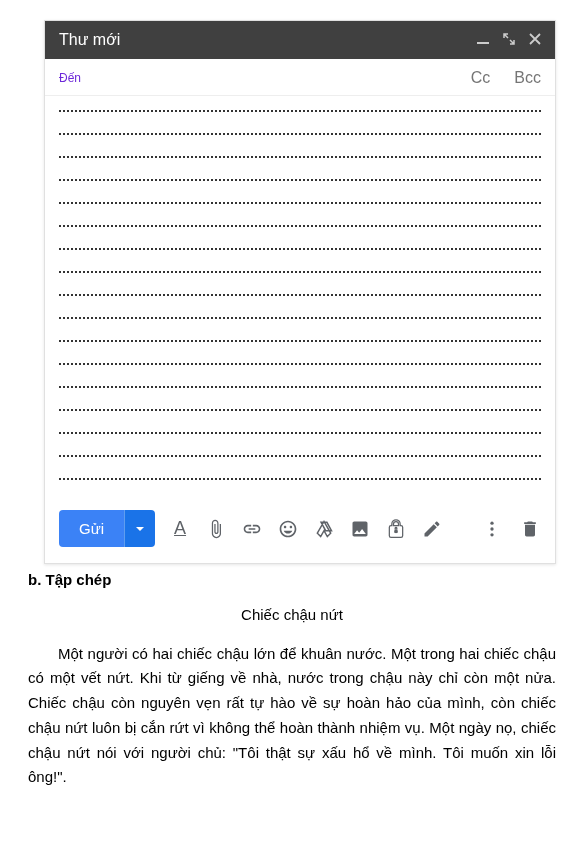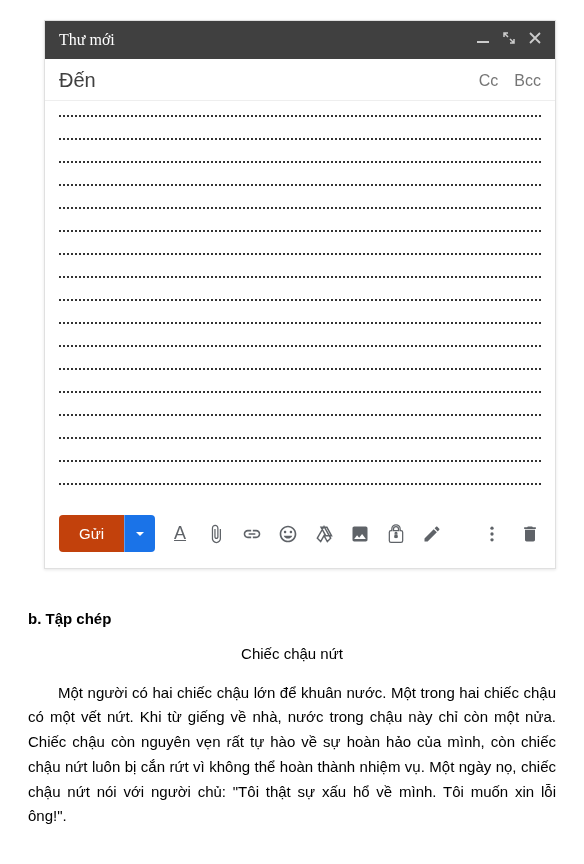--- a/index.html
+++ b/index.html
@@ -1,38 +1,38 @@
 <!DOCTYPE html>
 <html><head>
   <meta charset="utf-8">
   <style>
     * { margin: 0; padding: 0; box-sizing: border-box; }
     body { font-family: Arial, Helvetica, sans-serif; background: #fff; width: 584px; }
     .compose { margin: 20px 28px 0 44px; border: 1px solid #e0e0e0; box-shadow: 0 1px 3px rgba(0,0,0,0.1); }
-    .header { background: #404040; color: #fff; display: flex; align-items: center; padding: 10px 14px; font-family: Liberation Serif, serif; }
+    .header { background: #404040; color: #fff; display: flex; align-items: center; padding: 10px 14px; }
     .header-title { font-size: 16px; flex: 1; }
     .header-icons { display: flex; gap: 14px; align-items: center; }
     .header-icon { font-size: 14px; color: #ccc; cursor: pointer; }
     .to-row { display: flex; align-items: center; padding: 10px 14px 8px; border-bottom: 1px solid #eee; }
-    .to-label { color: #404040; font-size: 20px; flex: 1; }
-    .cc-bcc { color: #757575; font-size: 16px; display: flex; gap: 16px; }
+    .to-label { color: #6d28d9; font-size: 12px; flex: 1; }
+    .cc-bcc { color: #757575; font-size: 16px; display: flex; gap: 24px; }
     .subject-row { padding: 10px 14px 8px; border-bottom: 1px solid #eee; }
     .subject-label { color: #9e9e9e; font-size: 17px; }
     .body-lines { padding: 14px 14px 18px; }
     .dotted-line { border: none; border-bottom: 2px dotted #333; margin-bottom: 21px; height: 1px; }
     .dotted-line:last-child { margin-bottom: 0; }
     .toolbar { display: flex; align-items: center; padding: 12px 14px 16px; gap: 0; }
     .send-group { display: flex; margin-right: 14px; }
-    .send-btn { background: #c2410c; color: #fff; border: none; padding: 10px 20px; font-size: 15px; font-weight: 500; border-radius: 4px 0 0 4px; cursor: pointer; }
+    .send-btn { background: #3b82f6; color: #fff; border: none; padding: 10px 20px; font-size: 15px; font-weight: 500; border-radius: 4px 0 0 4px; cursor: pointer; }
     .send-dropdown { background: #1a73e8; color: #fff; border: none; border-left: 1px solid rgba(255,255,255,0.3); padding: 10px 10px; border-radius: 0 4px 4px 0; cursor: pointer; display: flex; align-items: center; }
     .tool-icons { display: flex; gap: 14px; align-items: center; flex: 1; }
     .tool-icon { color: #5f6368; cursor: pointer; display: flex; align-items: center; justify-content: center; width: 22px; height: 22px; }
     .tool-icon svg { width: 20px; height: 20px; fill: #5f6368; }
     .right-tools { display: flex; gap: 16px; align-items: center; }
-    .article { padding: 38px 28px 20px 28px; font-size: 15px; line-height: 1.65; }
+    .article { padding: 4px 28px 20px 28px; font-size: 15px; line-height: 1.65; }
     .section-label { font-weight: bold; margin-bottom: 10px; }
     .article-title { text-align: center; font-weight: normal; margin-bottom: 14px; font-size: 15px; }
     .article-body { text-indent: 2em; text-align: justify; }
     .underline-a { text-decoration: underline; }
   </style>
 </head>
 <body>
 
 <div class="compose">
   <div class="header">

